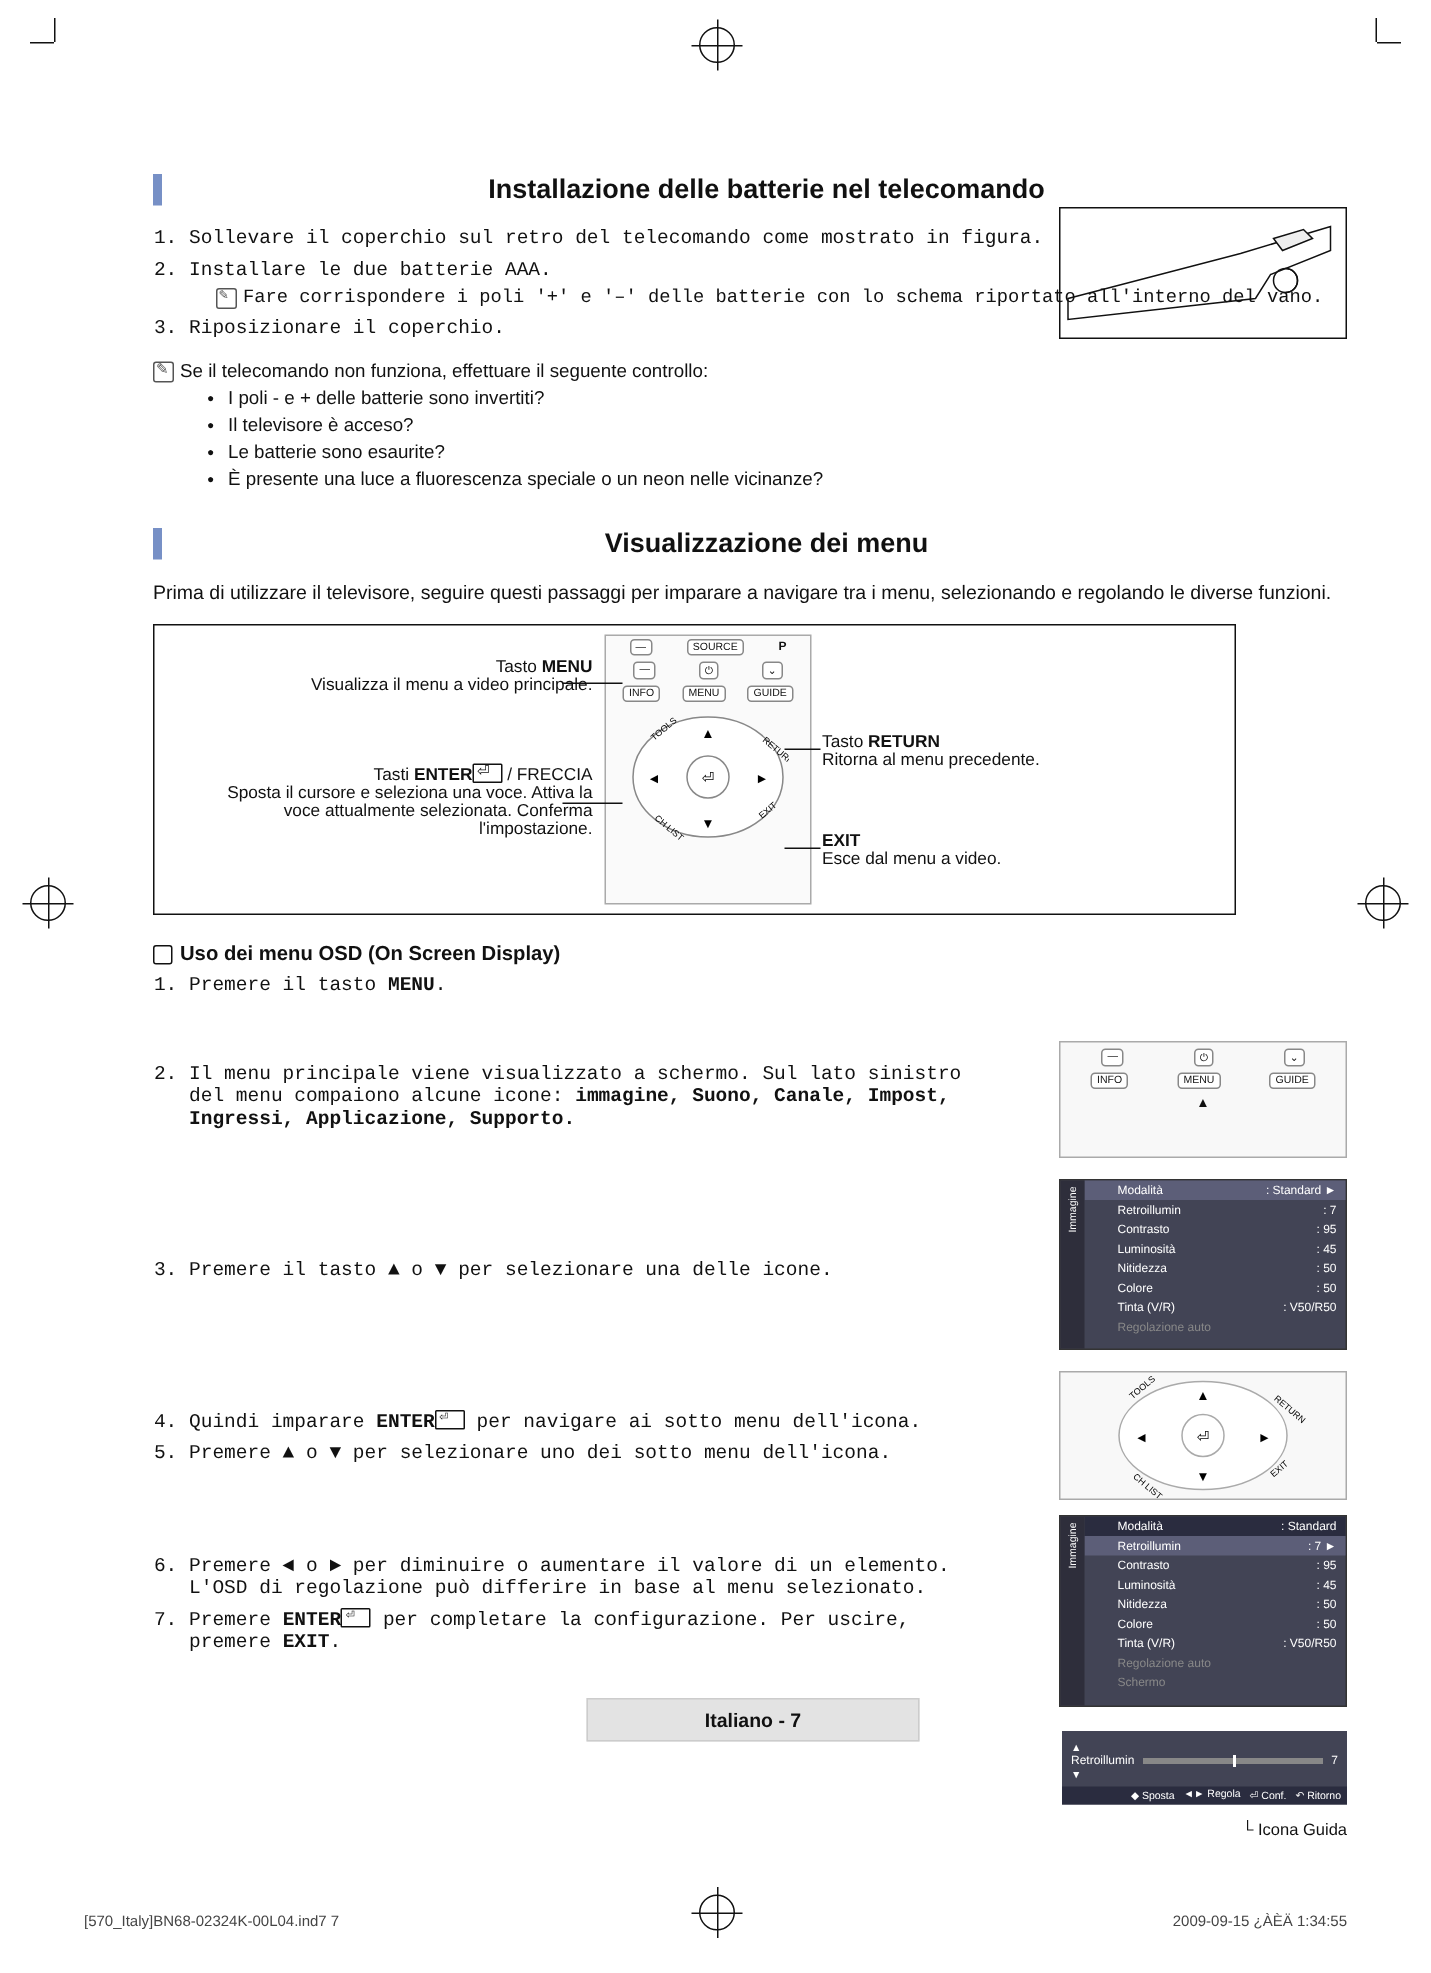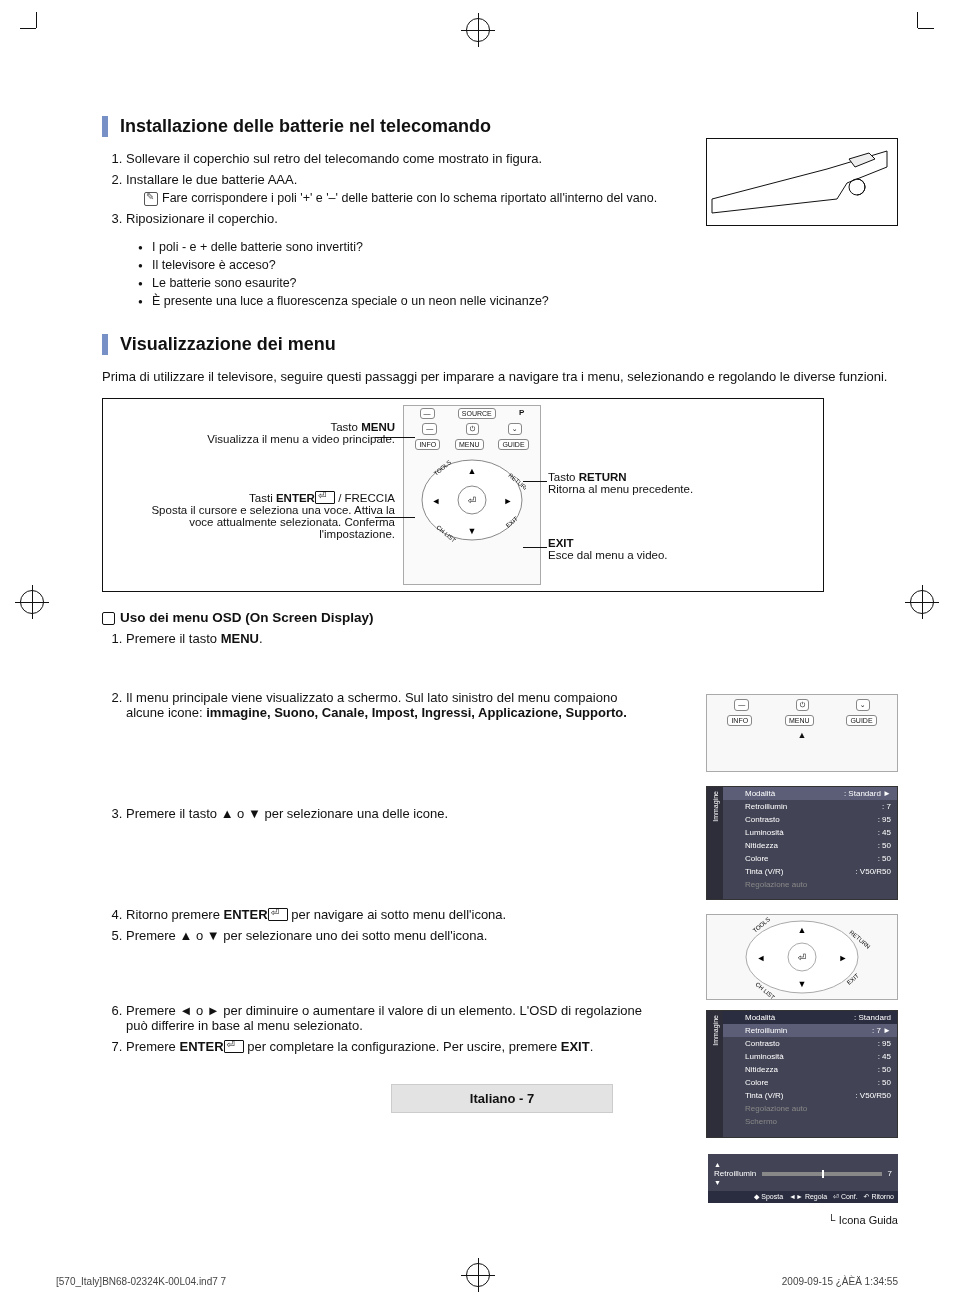--- a/index.html
+++ b/index.html
@@ -4,23 +4,23 @@
 <style>
 body { margin:0; font-family:Arial,Helvetica,sans-serif; color:#111; background:#fff; }
 .page { width:954px; height:1315px; position:relative; box-sizing:border-box; padding:28px 56px 0 56px; }
 .crop-h { position:absolute; border-top:1px solid #111; height:0; width:16px; }
 .crop-v { position:absolute; border-left:1px solid #111; width:0; height:16px; }
 .reg { position:absolute; width:22px; height:22px; border:1px solid #111; border-radius:50%; }
 .reg:before,.reg:after{content:"";position:absolute;background:#111;}
 .reg:before{left:50%;top:-6px;width:1px;height:34px;margin-left:-0.5px;}
 .reg:after{top:50%;left:-6px;height:1px;width:34px;margin-top:-0.5px;}
 .content { margin:88px 0 0 46px; width:800px; }
-h2.sec { font-size:18px; font-weight:bold; margin:0 0 14px 0; padding-left:12px; border-left:6px solid #7790c6; }
+h2.sec { font-size:18px; font-weight:bold; margin:0 0 14px 0; padding-left:12px; border-left:6px solid #7790c6;text-align:center; }
 .intro { font-size:13px; margin:0 0 14px 0; }
-ol.steps { margin:0 0 14px 24px; padding:0; font-size:13px; }
+ol.steps { margin:0 0 14px 24px; padding:0; font-size:13px;font-family:Liberation Mono, monospace; }
 ol.steps>li { margin-bottom:6px; }
 .sub { margin:4px 0 4px 18px; font-size:12.5px; position:relative; padding-left:18px; }
 .sub:before { content:""; position:absolute; left:0; top:1px; width:14px; height:14px; border:1px solid #555; border-radius:2px; box-sizing:border-box; }
 .sub:after { content:"✎"; position:absolute; left:2px; top:0; font-size:10px; color:#555; }
 .ul { margin:4px 0 4px 36px; padding:0; }
 .ul li { font-size:12.5px; list-style:none; position:relative; padding-left:14px; margin-bottom:4px; }
 .ul li:before { content:"●"; position:absolute; left:0; font-size:8px; top:3px; }
 .diag-img { position:absolute; right:56px; top:138px; width:190px; height:86px; border:1px solid #111; }
 .diag-box { margin:10px 0 18px 0; border:1px solid #111; width:720px; height:192px; position:relative; font-size:11.5px; }
 .diag-box .remote { position:absolute; left:300px; top:6px; width:136px; height:178px; border:1px solid #aaa; background:#fafafa; }
@@ -76,20 +76,21 @@
   </div>
 
   <ol class="steps">
     <li><span>Sollevare il coperchio sul retro del telecomando come mostrato in figura.</span></li>
     <li><span>Installare le due batterie AAA.</span>
       <div class="sub">Fare corrispondere i poli '+' e '–' delle batterie con lo schema riportato all'interno del vano.</div>
     </li>
     <li><span>Riposizionare il coperchio.</span>
     </li>
   </ol>
+  <div class="sub" style="margin-left:0">Se il telecomando non funziona, effettuare il seguente controllo:</div>
   <ul class="ul">
     <li>I poli - e + delle batterie sono invertiti?</li>
     <li>Il televisore è acceso?</li>
     <li>Le batterie sono esaurite?</li>
     <li>È presente una luce a fluorescenza speciale o un neon nelle vicinanze?</li>
   </ul>
 
   <h2 class="sec" style="margin-top:26px">Visualizzazione dei menu</h2>
   <p class="intro">Prima di utilizzare il televisore, seguire questi passaggi per imparare a navigare tra i menu, selezionando e regolando le diverse funzioni.</p>
 
@@ -268,21 +269,21 @@
       <span>⏎ <span>Conf.</span></span>
       <span>↶ <span>Ritorno</span></span>
     </div>
   </div>
   <div class="guide-label" style="top:1214px">└ <span>Icona Guida</span></div>
 
   <ol class="steps" style="width:520px">
     <li><span>Premere il tasto</span> <strong>MENU</strong><span>.</span></li>
     <li style="margin-top:44px"><span>Il menu principale viene visualizzato a schermo. Sul lato sinistro del menu compaiono alcune icone:</span> <strong>immagine, Suono, Canale, Impost, Ingressi, Applicazione, Supporto.</strong></li>
     <li style="margin-top:86px"><span>Premere il tasto ▲ o ▼ per selezionare una delle icone.</span></li>
-    <li style="margin-top:86px"><span>Ritorno premere</span> <strong>ENTER</strong><span class="enter-icon"></span> <span>per navigare ai sotto menu dell'icona.</span></li>
+    <li style="margin-top:86px"><span>Quindi imparare</span> <strong>ENTER</strong><span class="enter-icon"></span> <span>per navigare ai sotto menu dell'icona.</span></li>
     <li><span>Premere ▲ o ▼ per selezionare uno dei sotto menu dell'icona.</span></li>
     <li style="margin-top:60px"><span>Premere ◄ o ► per diminuire o aumentare il valore di un elemento. L'OSD di regolazione può differire in base al menu selezionato.</span></li>
     <li><span>Premere</span> <strong>ENTER</strong><span class="enter-icon"></span> <span>per completare la configurazione. Per uscire, premere</span> <strong>EXIT</strong><span>.</span></li>
   </ol>
 
   <div class="footer-bar">Italiano - 7</div>
 </div>
 
 <div class="footerline">
   <span>[570_Italy]BN68-02324K-00L04.ind7   7</span>

